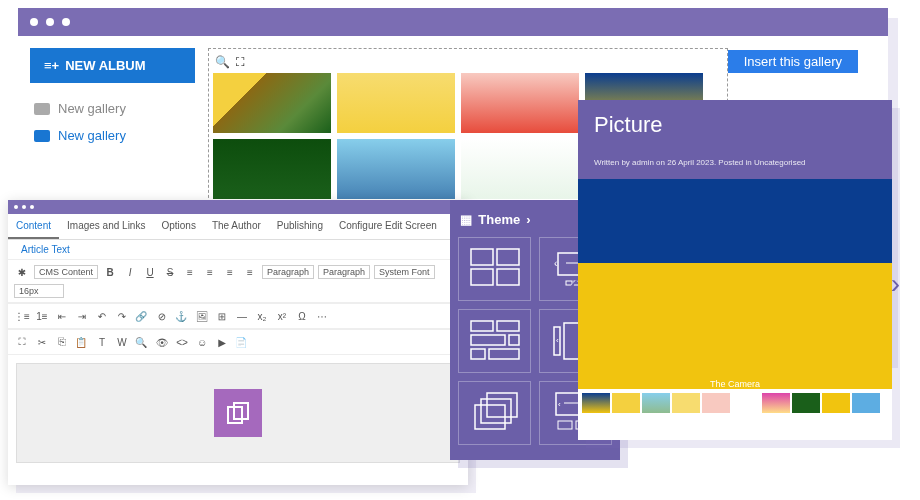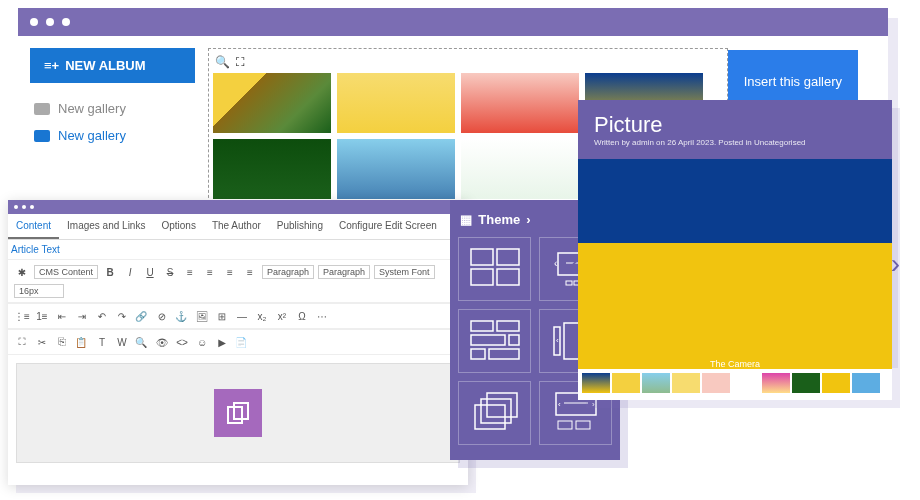--- a/index.html
+++ b/index.html
@@ -17,43 +17,43 @@
 .gallery-tools{display:flex;gap:6px;padding:2px}
 .thumbs{display:flex;flex-wrap:wrap;gap:6px;margin-top:2px}
 .thumb{width:118px;height:60px;background:#ddd}
 .t1{background:linear-gradient(135deg,#f4d03f 30%,#8b6914 30%,#5a8a3a 70%,#1a5f1a)}
 .t2{background:linear-gradient(#f7dc6f,#f4d03f)}
 .t3{background:linear-gradient(#f8c9c0,#e74c3c)}
 .t4{background:linear-gradient(#0a3d8f,#f1c40f)}
 .t5{background:linear-gradient(#0d4d0d,#1a5f1a)}
 .t6{background:linear-gradient(#87ceeb,#4682b4)}
 .t7{background:linear-gradient(#fff,#e8f5e9)}
-.insert-btn{position:absolute;top:42px;right:30px;background:#2b7de9;color:#fff;padding:24px 16px;font-size:13px;cursor:pointer}
+.insert-btn{position:absolute;top:42px;right:30px;background:#2b7de9;color:#fff;padding:4px 16px;font-size:13px;cursor:pointer}
 .editor{position:absolute;top:200px;left:8px;width:460px;height:285px;background:#fff;box-shadow:0 2px 12px rgba(0,0,0,0.15),8px 8px 0 rgba(120,110,180,0.12)}
 .editor-titlebar{background:#7b6db3;height:14px;display:flex;align-items:center;padding:0 6px;gap:4px}
 .editor-titlebar .dot{width:4px;height:4px}
 .tabs{display:flex;border-bottom:1px solid #ddd;font-size:10px}
 .tab{padding:6px 8px;color:#555;cursor:pointer;white-space:nowrap}
 .tab.active{color:#1976d2;border-bottom:2px solid #737373}
-.article-label{font-size:10px;color:#1976d2;padding:4px 3px}
+.article-label{font-size:10px;color:#1976d2;padding:4px 13px}
 .menubar{display:flex;gap:10px;padding:2px 8px;font-size:10px;color:#444}
 .toolbar{display:flex;flex-wrap:wrap;gap:4px;padding:4px 6px;border-top:1px solid #eee;border-bottom:1px solid #eee;font-size:10px;align-items:center}
 .tb-btn{width:16px;height:16px;display:flex;align-items:center;justify-content:center;color:#555;font-size:10px;cursor:pointer}
 .tb-sel{border:1px solid #ccc;padding:1px 4px;font-size:9px;color:#555;min-width:50px}
 .canvas{margin:8px;height:100px;background:#efefef;border:1px solid #ddd;display:flex;align-items:center;justify-content:center}
 .gallery-widget{width:48px;height:48px;background:#a569bd;display:flex;align-items:center;justify-content:center}
 .theme-panel{position:absolute;top:200px;left:450px;width:170px;height:260px;background:#6b5fa8;box-shadow:8px 8px 0 rgba(120,110,180,0.2);padding:8px;color:#fff}
 .theme-header{display:flex;align-items:center;gap:6px;font-size:13px;font-weight:bold;padding:4px 2px 10px}
 .theme-grid{display:grid;grid-template-columns:1fr 1fr;gap:8px}
 .theme-cell{border:1px solid rgba(255,255,255,0.3);height:64px;display:flex;align-items:center;justify-content:center;cursor:pointer}
 .theme-cell svg{width:56px;height:48px}
-.picture-panel{position:absolute;top:100px;left:578px;width:314px;height:300px;background:#fff;box-shadow:8px 8px 0 rgba(120,110,180,0.15)}
+.picture-panel{position:absolute;top:100px;left:578px;width:314px;height:340px;background:#fff;box-shadow:8px 8px 0 rgba(120,110,180,0.15)}
 .pic-header{background:#6b5fa8;color:#fff;padding:12px 16px}
 .pic-title{font-size:22px;font-weight:300}
-.pic-meta{font-size:8px;opacity:0.85;margin-top:0}
+.pic-meta{font-size:8px;opacity:0.85;margin-top:20px}
 .pic-main{position:relative;height:210px;background:linear-gradient(180deg,#0a3d8f 40%,#f1c40f 40%);display:flex;align-items:center;justify-content:center}
 .pic-nav{position:absolute;top:50%;transform:translateY(-50%);color:#6b5fa8;font-size:28px;cursor:pointer}
 .pic-nav.left{left:-8px}
 .pic-nav.right{right:-8px}
 .pic-caption{position:absolute;bottom:0;left:50%;transform:translateX(-50%);font-size:9px;color:#fff}
 .pic-thumbs{display:flex;gap:2px;padding:4px;overflow:hidden}
 .pt{width:28px;height:20px;background:#ccc}
 </style>
 </head>
 <body>

